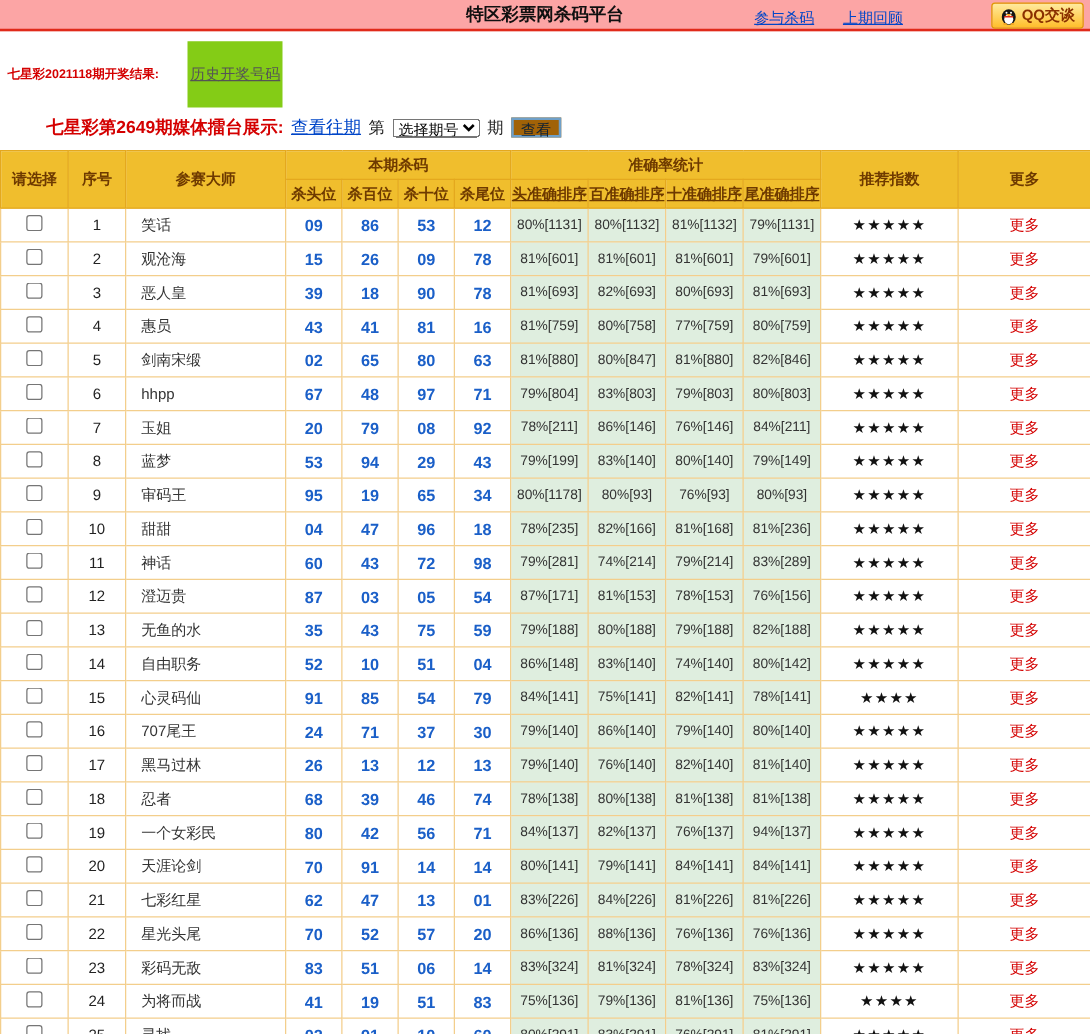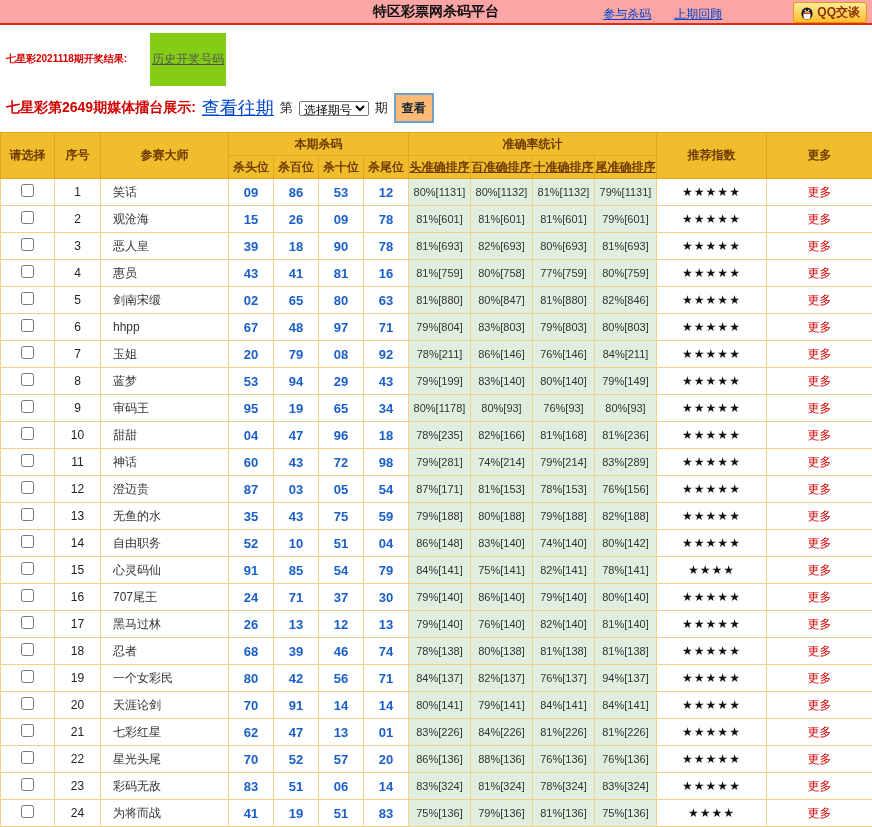--- a/index.html
+++ b/index.html
@@ -43,29 +43,29 @@
     color:#fff; font-weight:bold; font-size:13px;
     display:inline-flex; align-items:center; justify-content:center;
     margin-right:4px;
   }
   .history-link {
     margin-left:16px; background:#84cc16; color:#555;
     font-size:12px; text-decoration:underline; cursor:pointer;
     align-self:flex-start; margin-top:1px; padding:18px 2px;
   }
   
-  .filter-bar { display:flex; align-items:center; gap:6px; padding:3px 22px 9px 6px; font-size:13px; }
+  .filter-bar { display:flex; align-items:center; gap:6px; padding:3px 22px 9px 6px; font-size:13px;margin-left:31px; }
   .filter-label { color:#D40000; font-weight:bold; font-size:14px; }
-  .view-past { color:#0046C8; text-decoration:underline; cursor:pointer; font-size:18px;font-family:Liberation Serif, serif; }
+  .view-past { color:#0046C8; text-decoration:underline; cursor:pointer; font-size:14px;font-family:Liberation Serif, serif; }
   .plain { color:#222; font-size:13px; }
   .period-select { font-size:12px; height:15px; }
   .search-btn {
-    font-size:12px; font-weight:bold; color:#123;
-    border:2px solid #6FA0C8; background:#fdba74;
-    height:30px; padding:0 6px; cursor:pointer;
+    font-size:12px; font-weight:normal; color:#123;
+    border:2px solid #6FA0C8; background:#a16207;
+    height:16px; padding:0 6px; cursor:pointer;
   }
   
   table { width:872px; border-collapse:collapse; table-layout:fixed; }
   th {
     background:#F0BE2D; color:#6E3A00;
     font-size:12px; font-weight:bold;
     height:23px; padding:0;
     border:1px solid #E4A81E;
   }
   th.sub-link { text-decoration:underline; cursor:pointer; }

